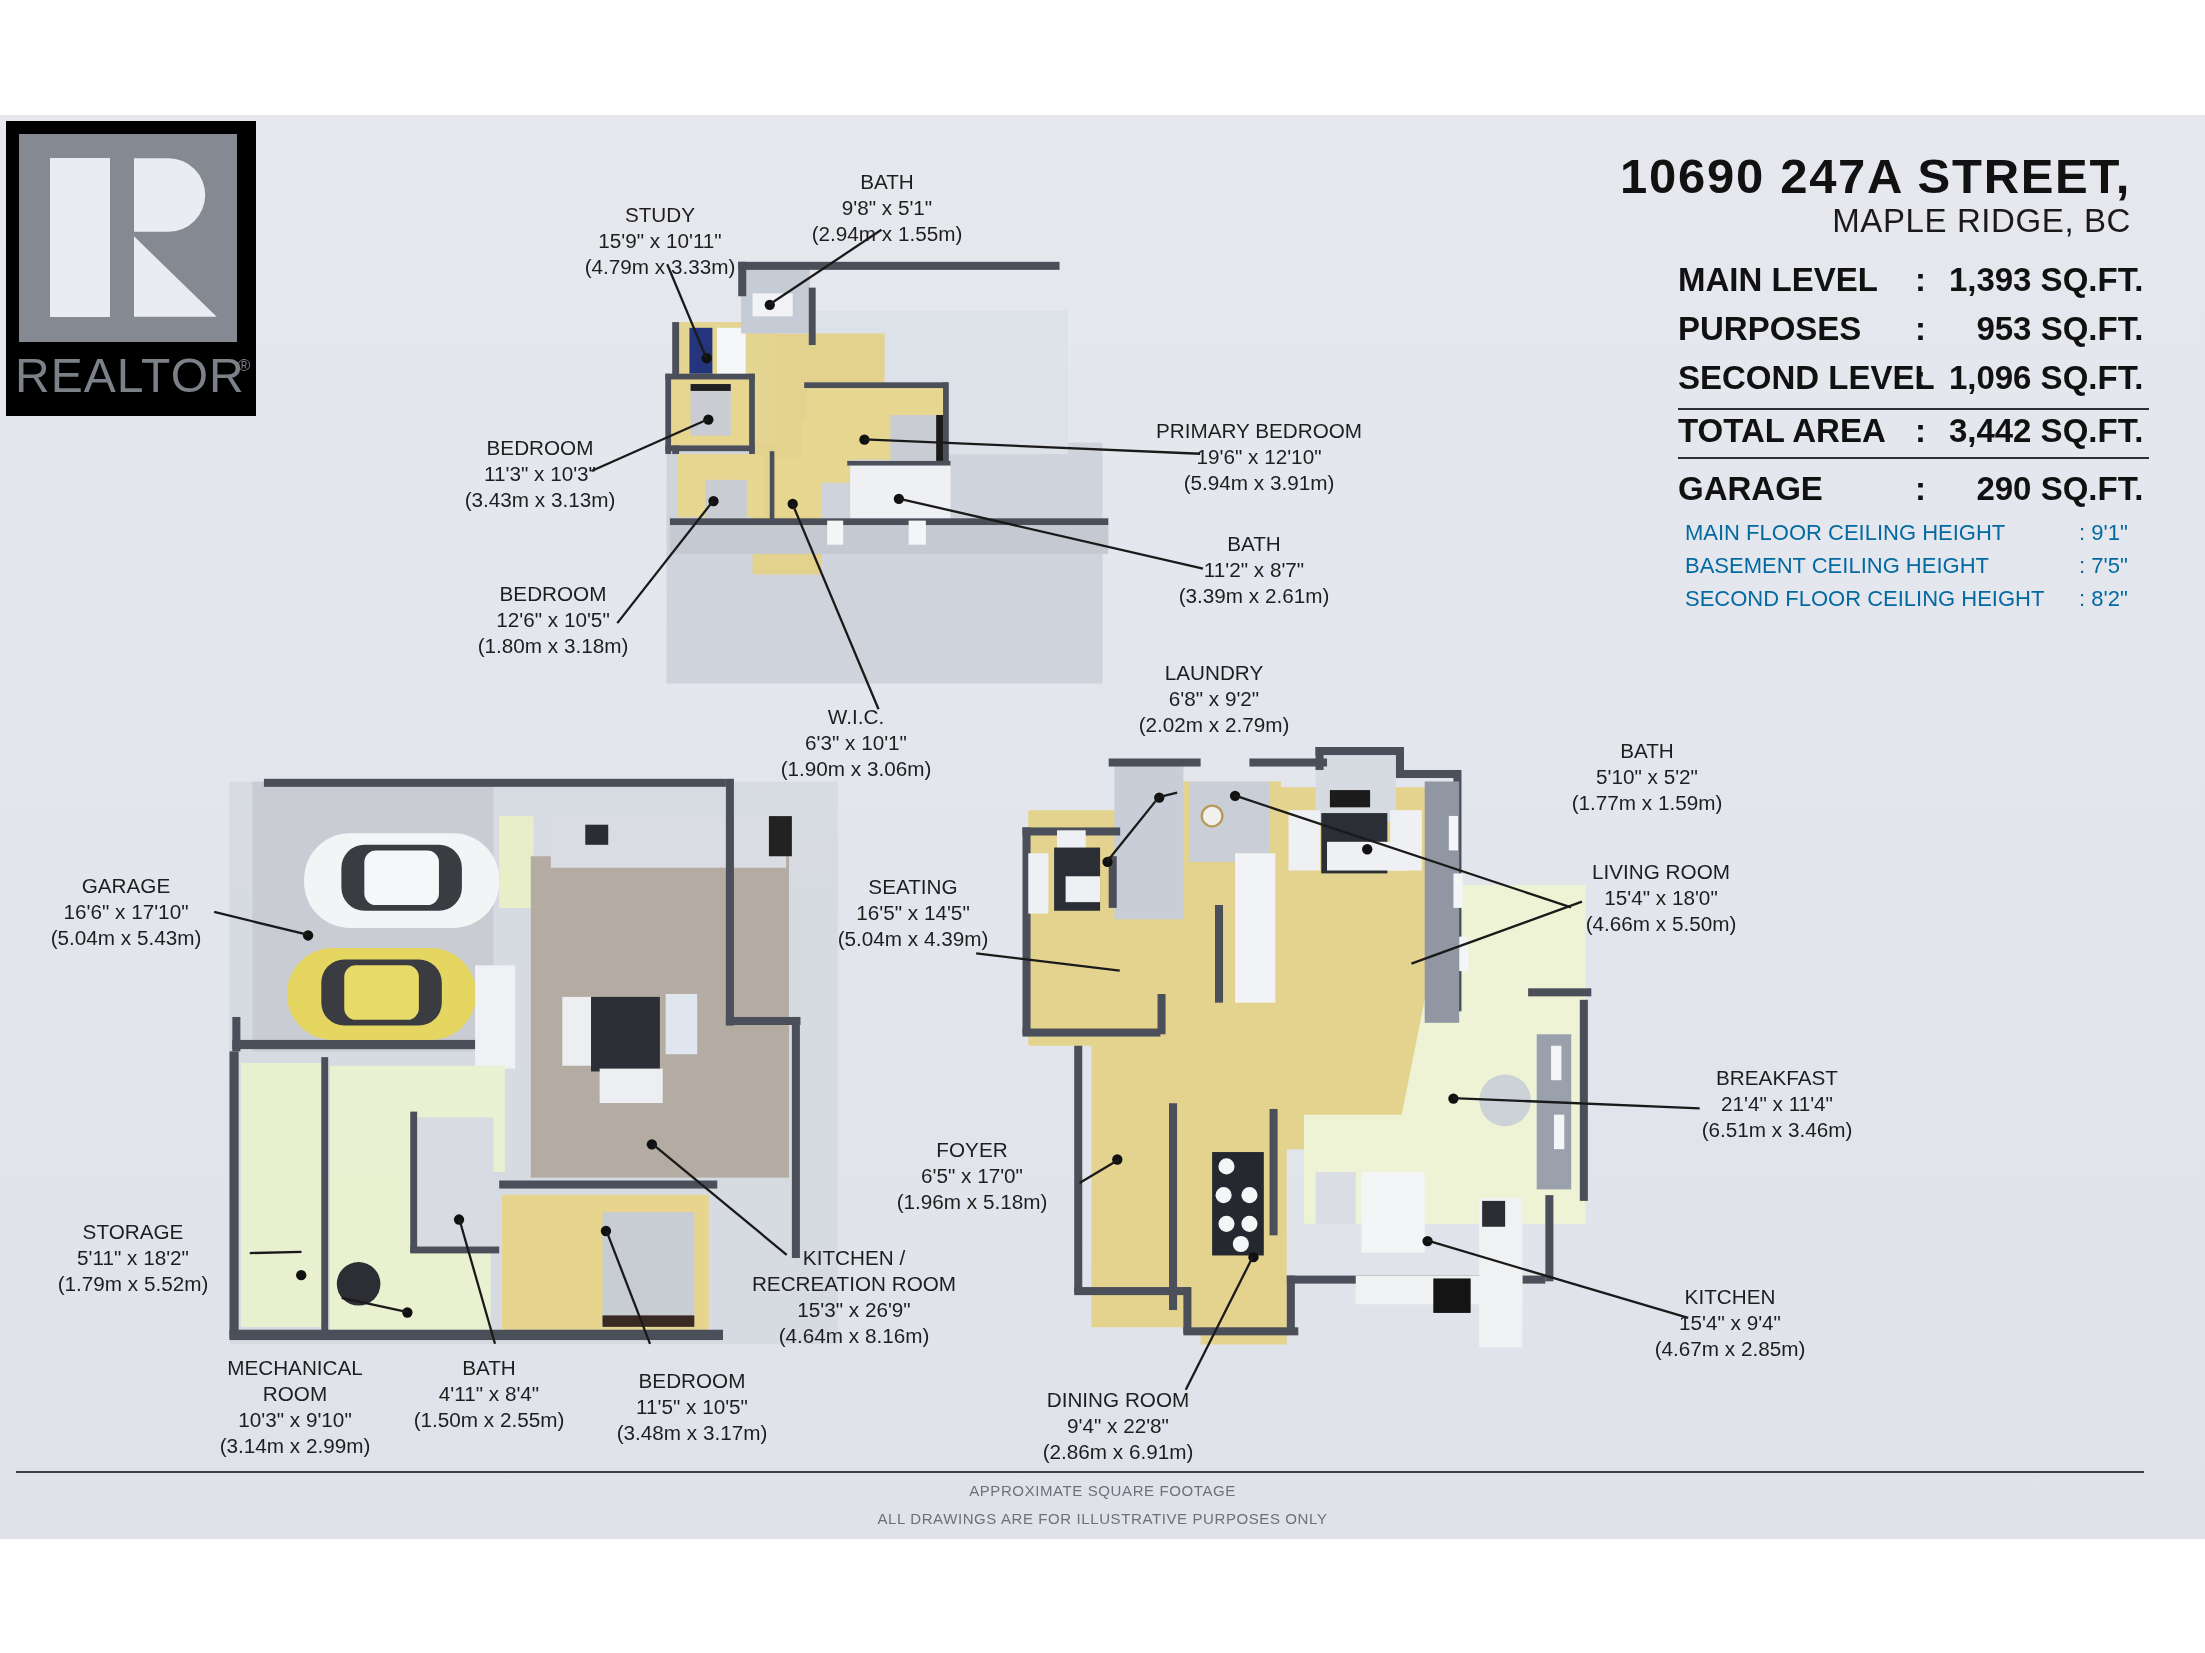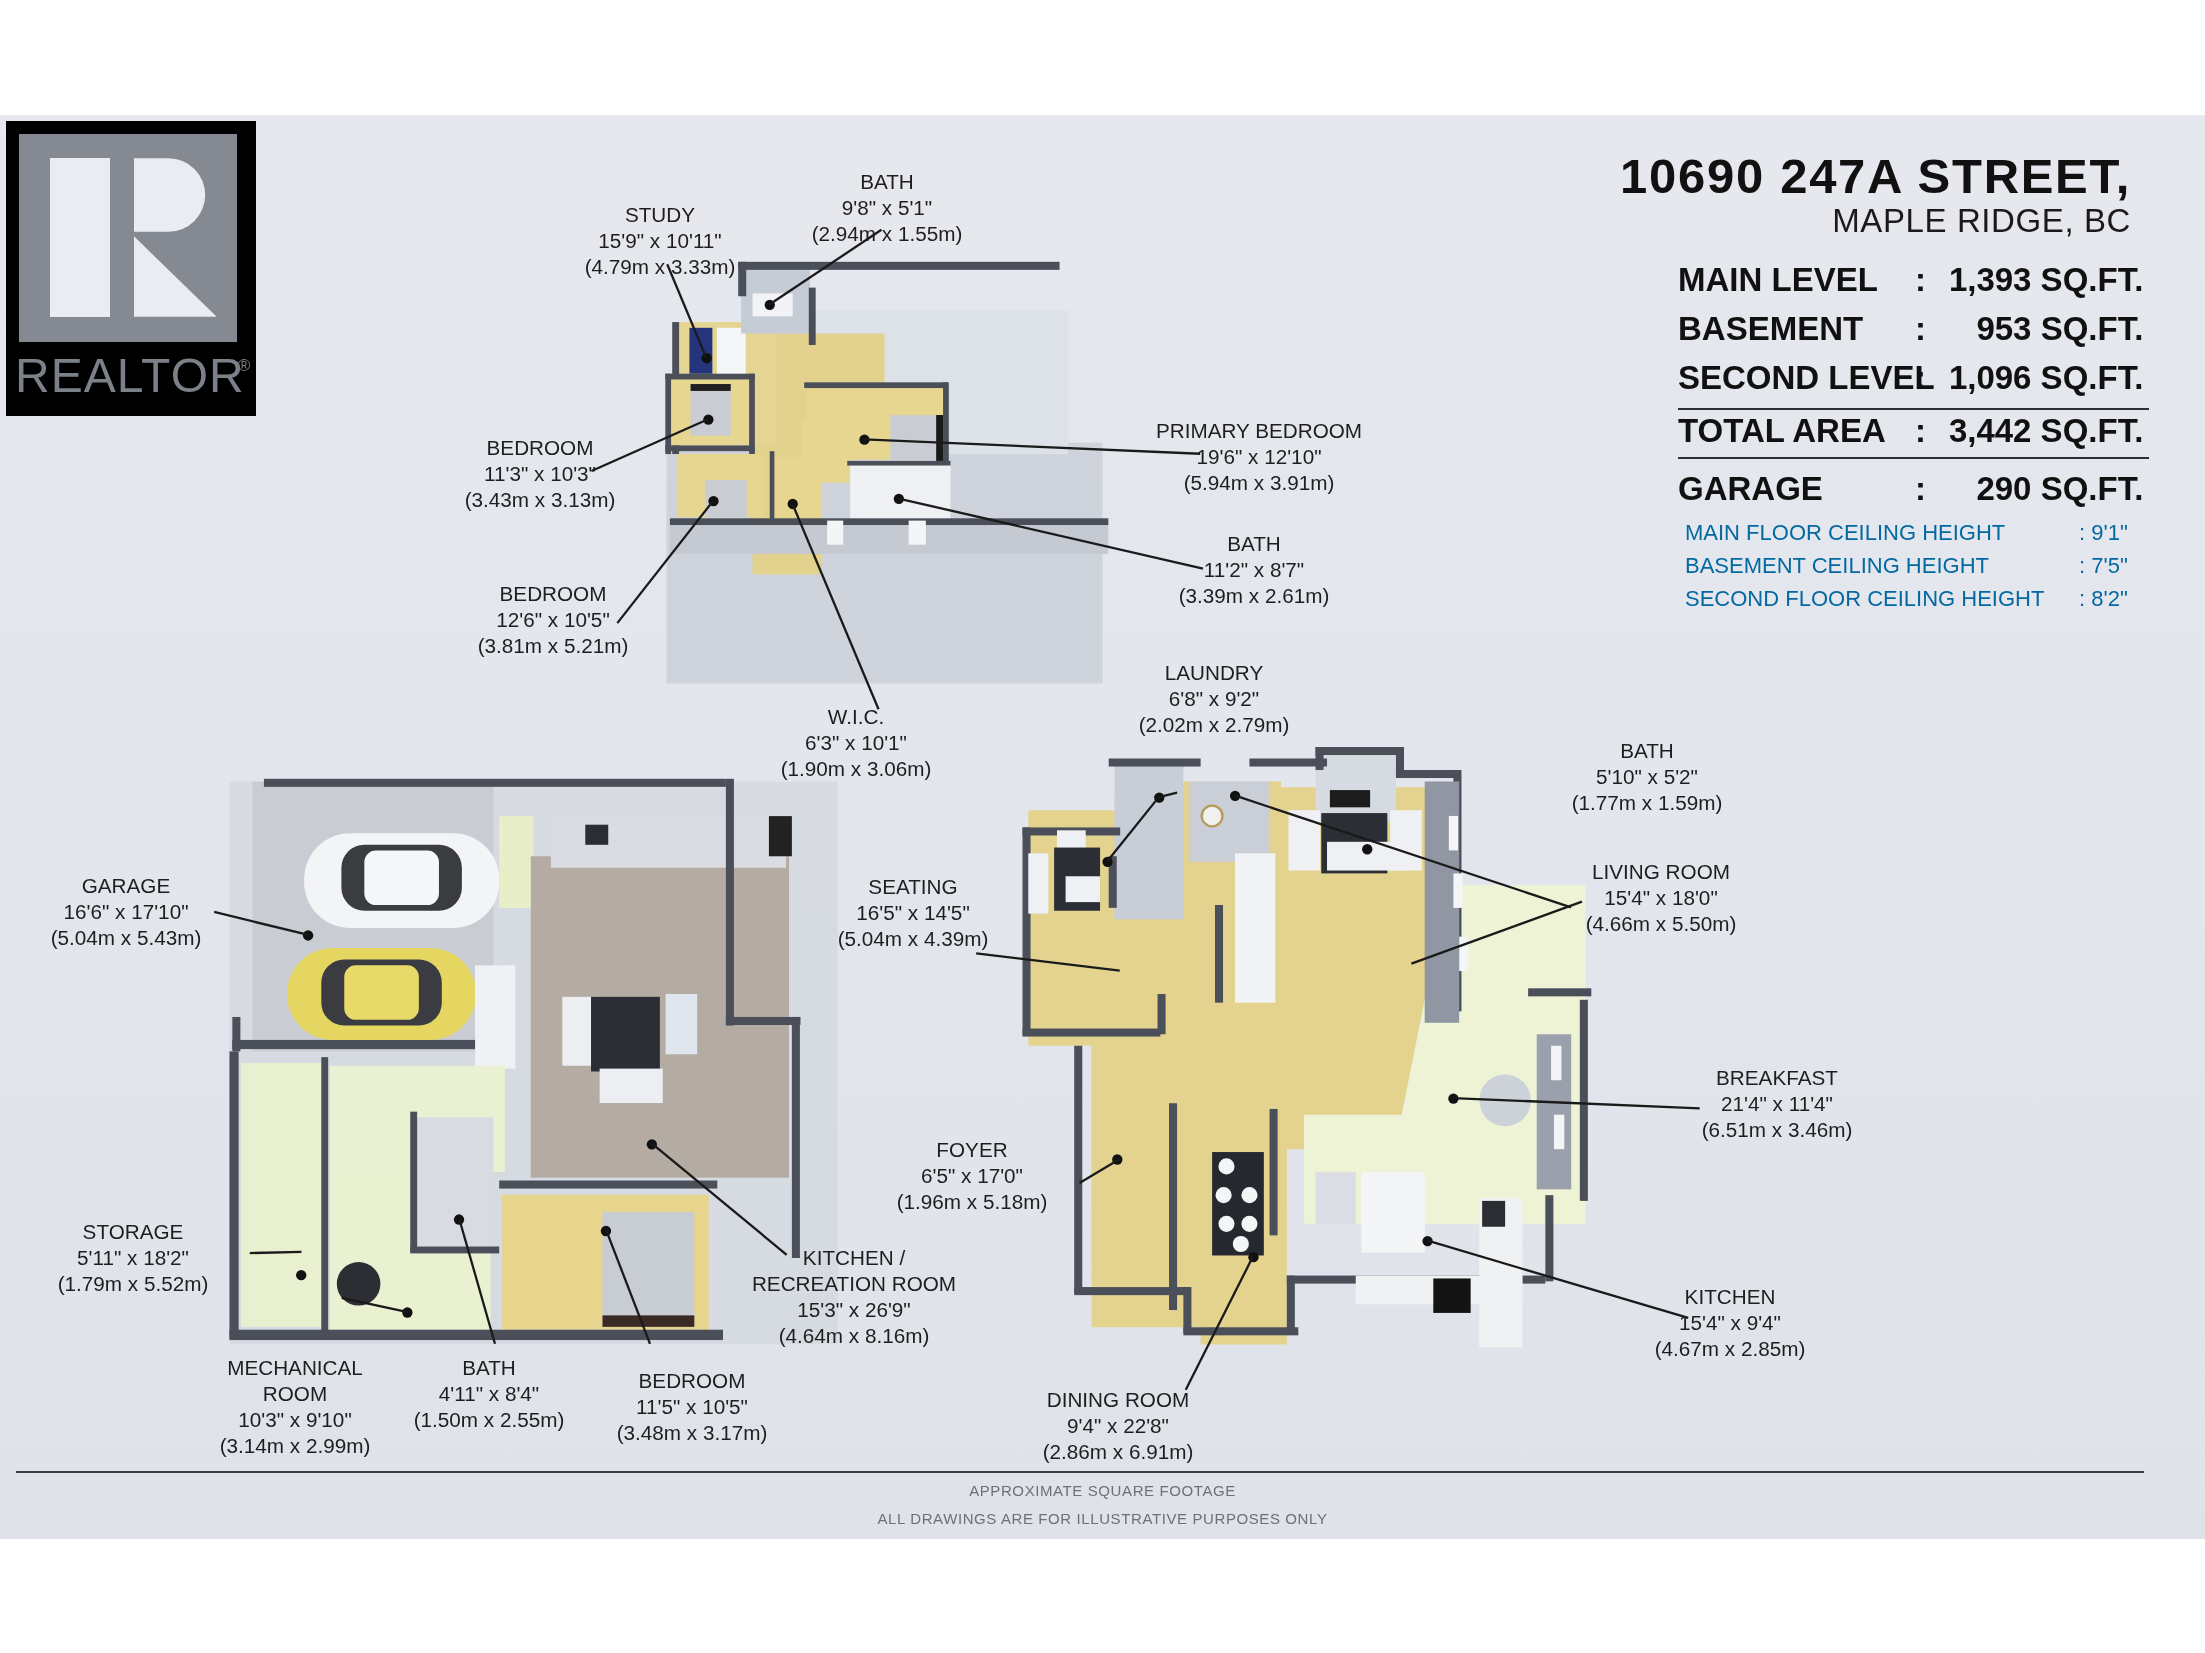--- a/index.html
+++ b/index.html
@@ -52,21 +52,21 @@
 <div class="title">10690 247A STREET,</div>
 <div class="subtitle">MAPLE RIDGE, BC</div>
 
 <div class="area-table">
   <div class="area-row">
     <span class="lbl">MAIN LEVEL</span>
     <span class="colon">:</span>
     <span class="val">1,393 SQ.FT.</span>
   </div>
   <div class="area-row">
-    <span class="lbl">BASEMENT</span>
+    <span class="lbl">PURPOSES</span>
     <span class="colon">:</span>
     <span class="val">953 SQ.FT.</span>
   </div>
   <div class="area-row">
     <span class="lbl">SECOND LEVEL</span>
     <span class="colon">:</span>
     <span class="val">1,096 SQ.FT.</span>
   </div>
   <div class="area-row total">
     <span class="lbl">TOTAL AREA</span>
@@ -367,21 +367,21 @@
   <div>(5.94m x 3.91m)</div>
 </div>
 <div class="label" style="left:1254px;top:531px;">
   <div>BATH</div>
   <div>11'2" x 8'7"</div>
   <div>(3.39m x 2.61m)</div>
 </div>
 <div class="label" style="left:553px;top:581px;">
   <div>BEDROOM</div>
   <div>12'6" x 10'5"</div>
-  <div>(3.81m x 5.21m)</div>
+  <div>(1.80m x 3.18m)</div>
 </div>
 <div class="label" style="left:856px;top:704px;text-align:center;">
   <div>W.I.C.</div>
   <div>6'3" x 10'1"</div>
   <div>(1.90m x 3.06m)</div>
 </div>
 
 <div class="label" style="left:126px;top:873px;">
   <div>GARAGE</div>
   <div>16'6" x 17'10"</div>

